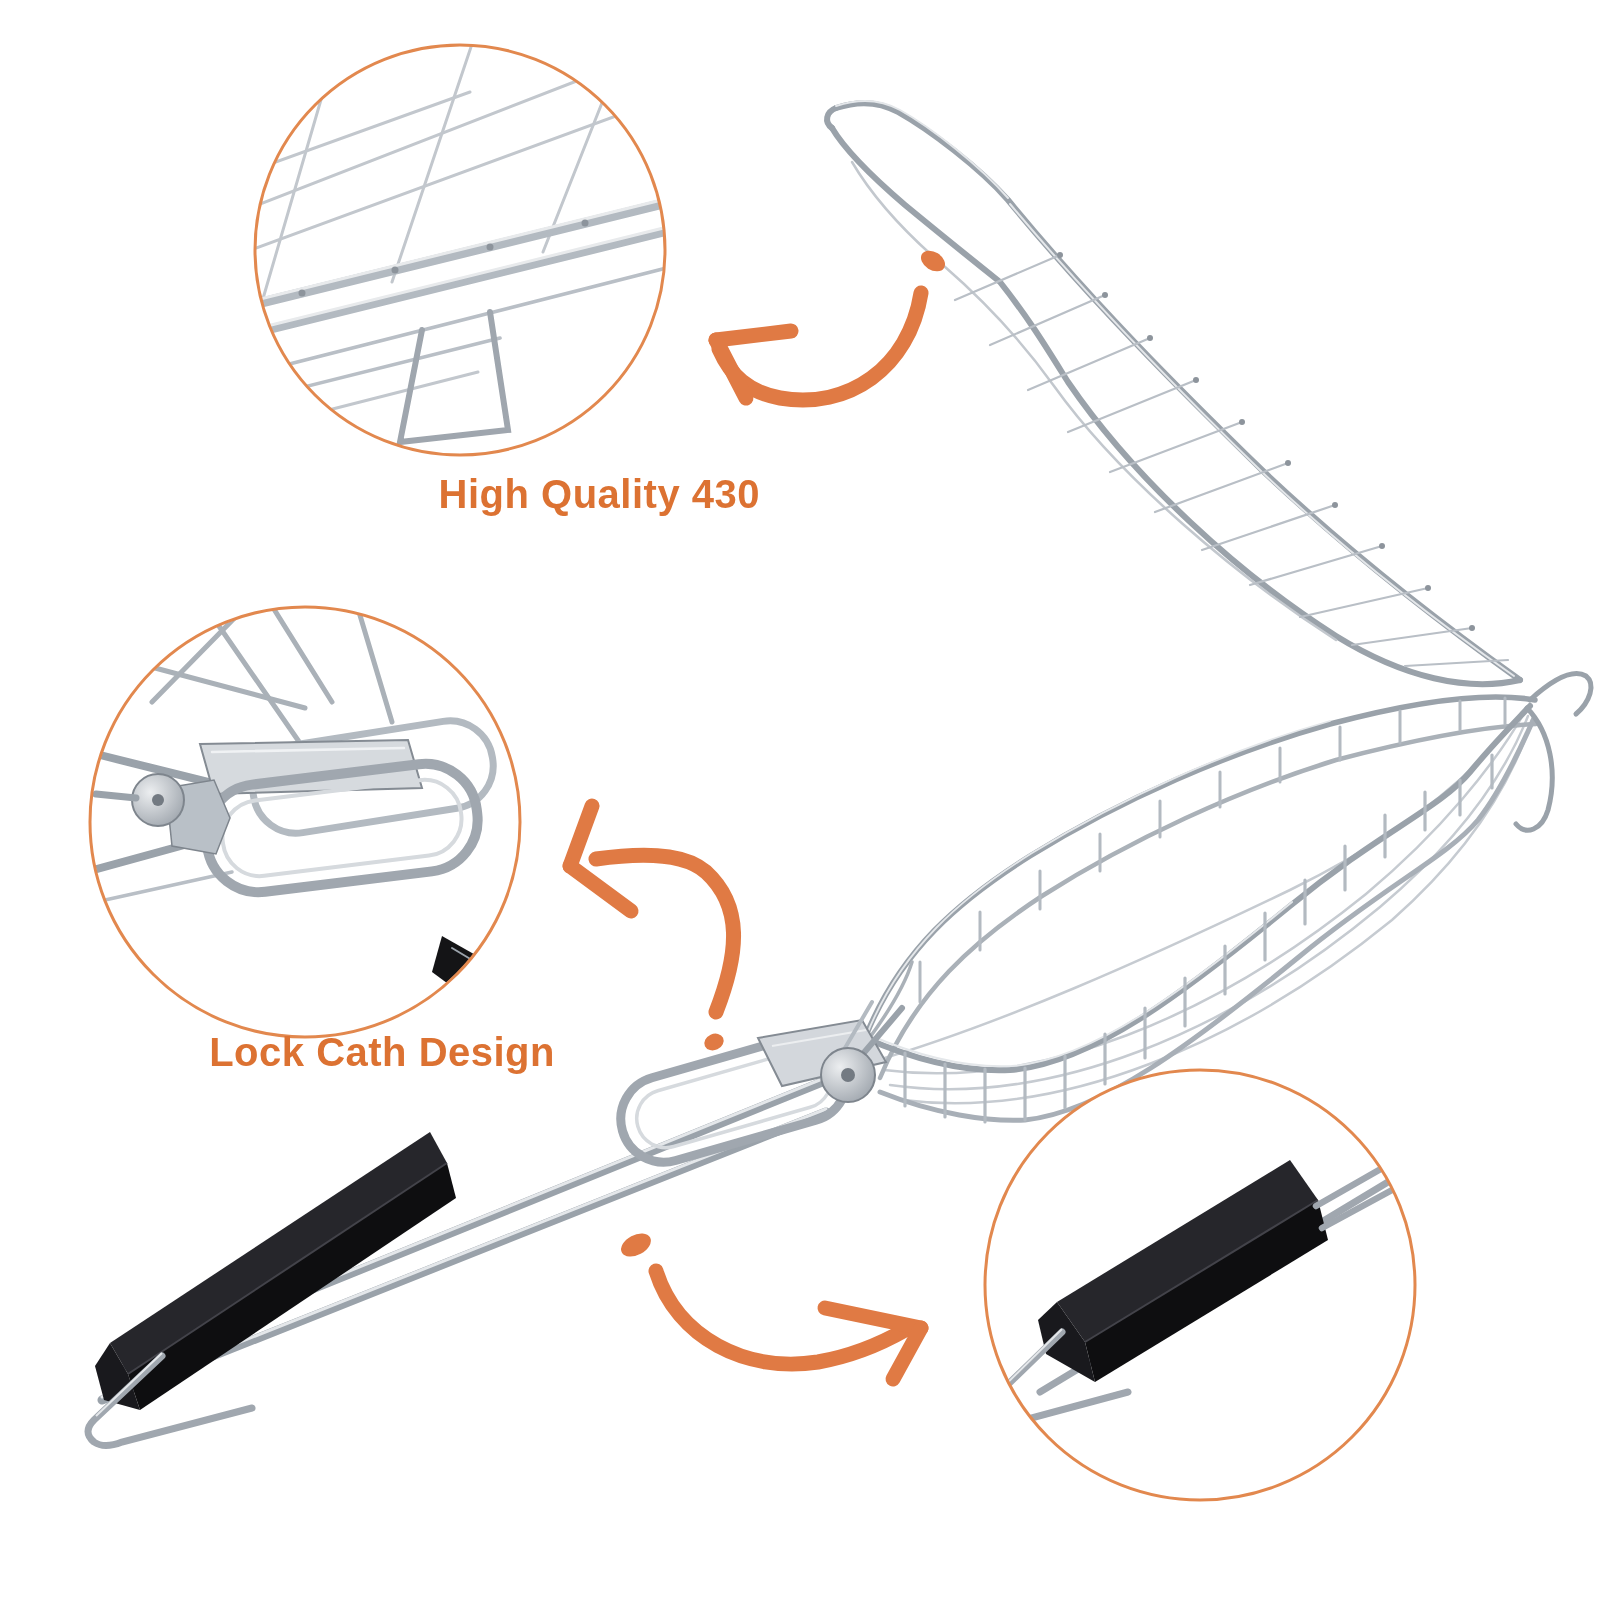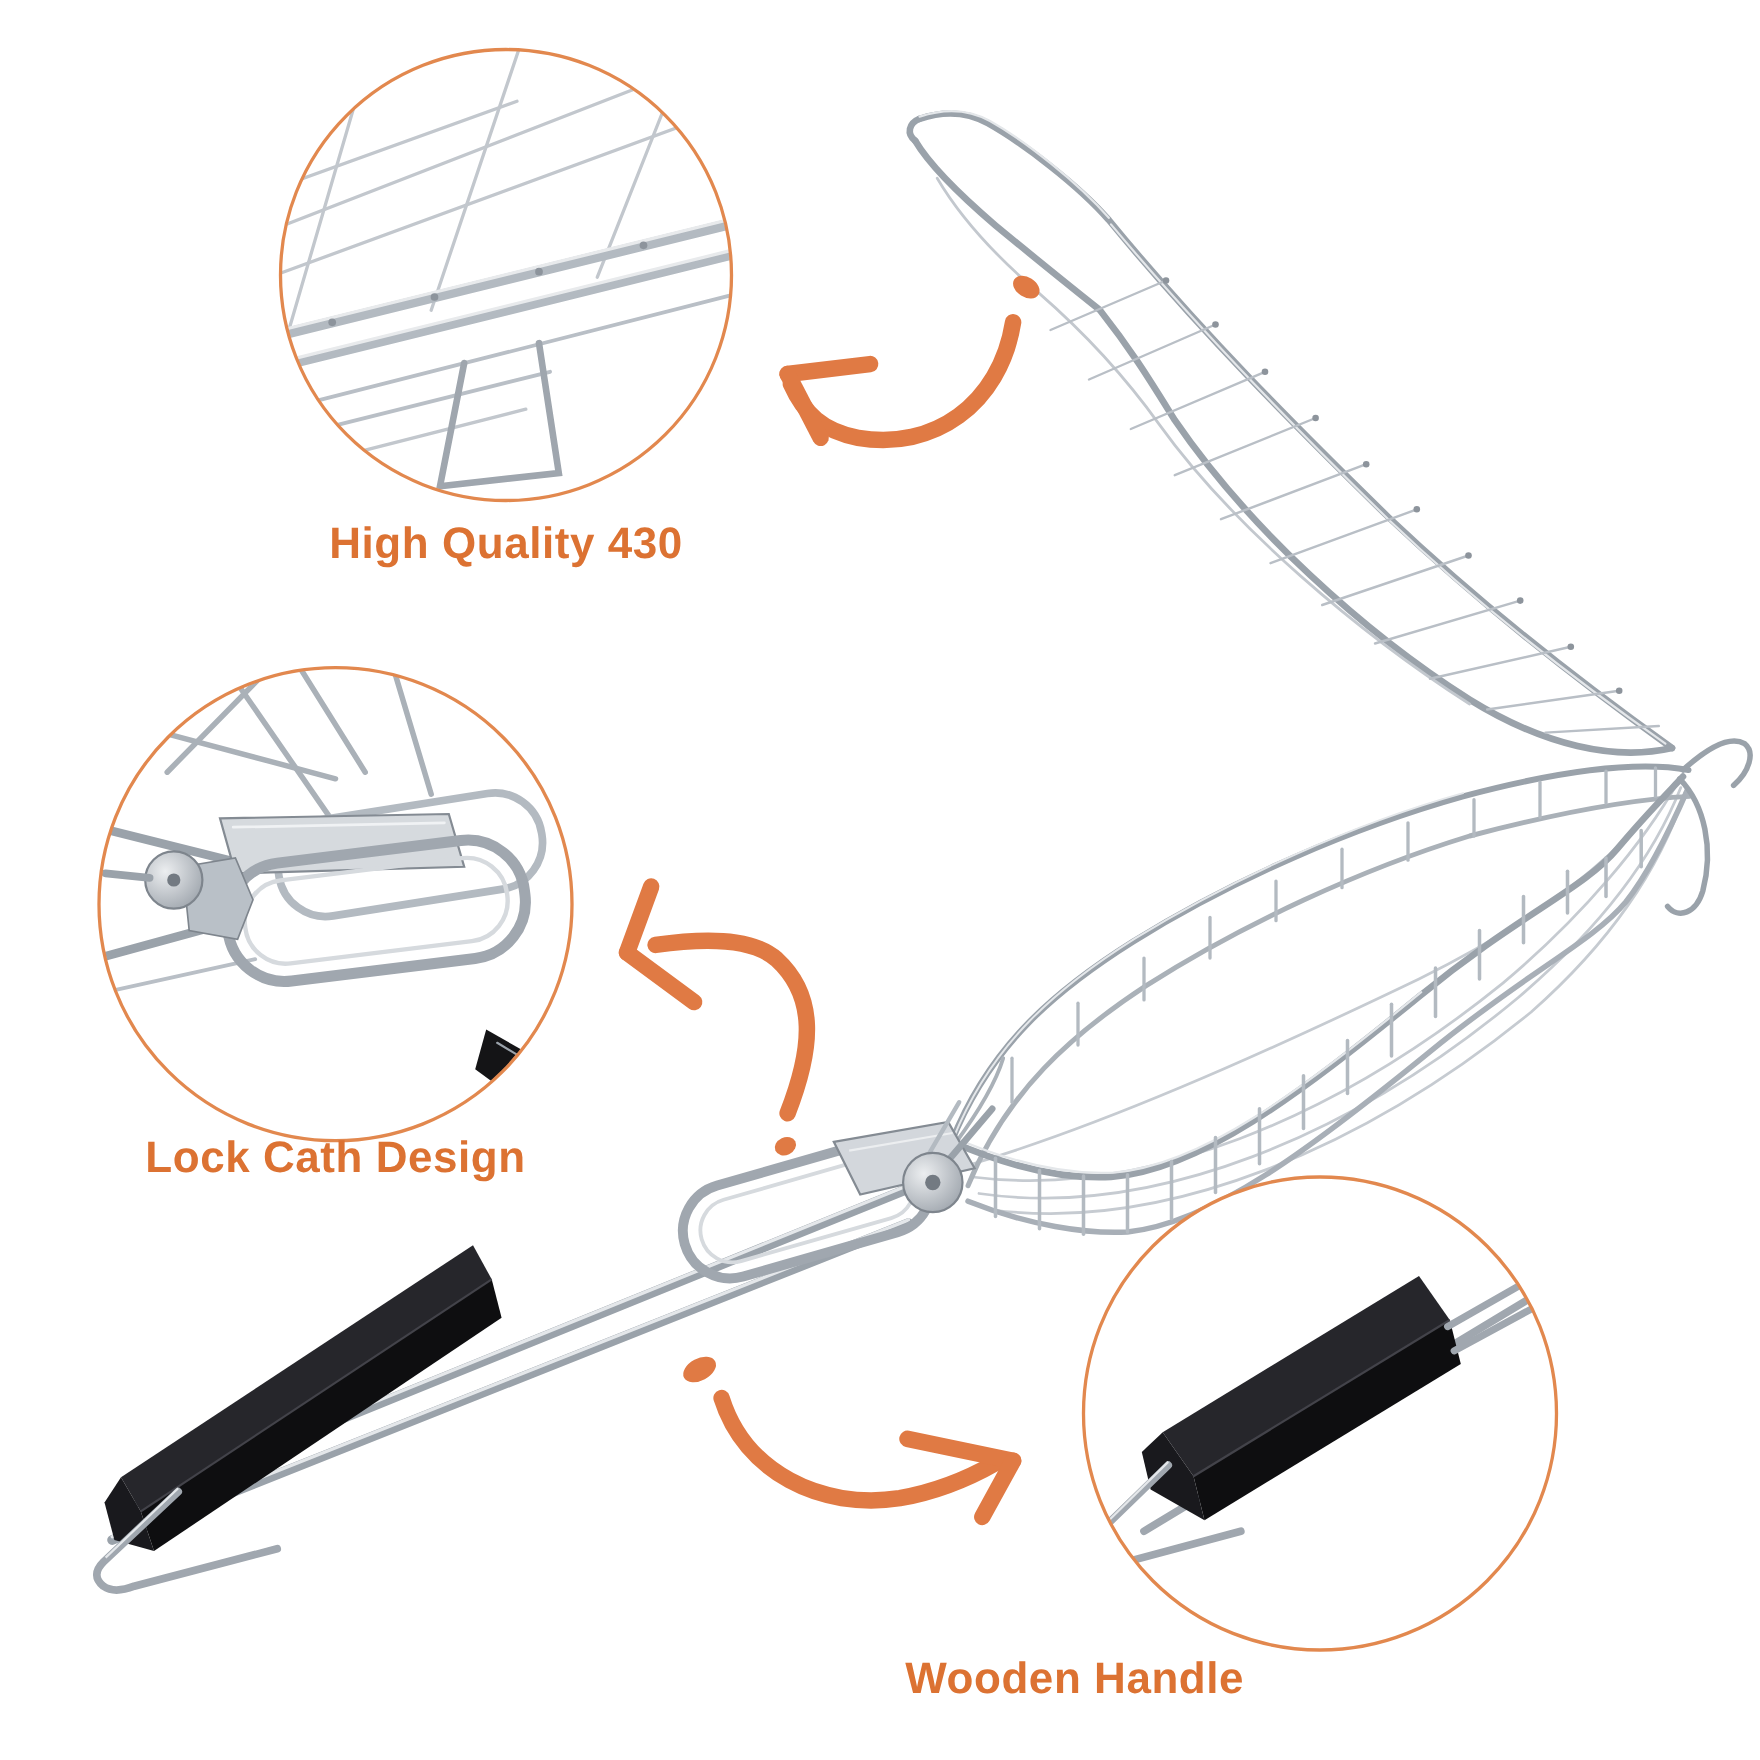--- a/index.html
+++ b/index.html
@@ -3,21 +3,21 @@
 <meta charset="utf-8">
 <style>
   html,body{margin:0;padding:0;background:#ffffff;}
   .stage{
     position:relative;width:1600px;height:1600px;overflow:hidden;background:#ffffff;
     font-family:"Liberation Sans",sans-serif;
   }
   .layer{position:absolute;left:0;top:0;}
   .callout-label{
     position:absolute;font-weight:bold;font-size:40px;line-height:45px;
-    color:#dc7232;text-align:center;letter-spacing:0.5px;white-space:nowrap;
+    color:#dc7232;text-align:right;letter-spacing:0.5px;white-space:nowrap;
   }
   .label-steel{left:160px;top:472px;width:600px;}
   .label-lock{left:55px;top:1030px;width:500px;}
   .label-handle{left:677px;top:1504px;width:600px;}
 </style>
 </head>
 <body>
 
 <div class="stage">
 
@@ -250,15 +250,14 @@
         <path d="M921,1328 L825,1308" fill="none" stroke-width="15"></path>
         <path d="M921,1328 L893,1379" fill="none" stroke-width="15"></path>
       </g>
     </g>
   </svg>
 
   <div class="callout-label label-steel">
     <div>High Quality 430</div>
   </div>
   <div class="callout-label label-lock">Lock Cath Design</div>
-  <div class="callout-label label-handle">Wooden Handle</div>
 
 </div>
 
 </body></html>

